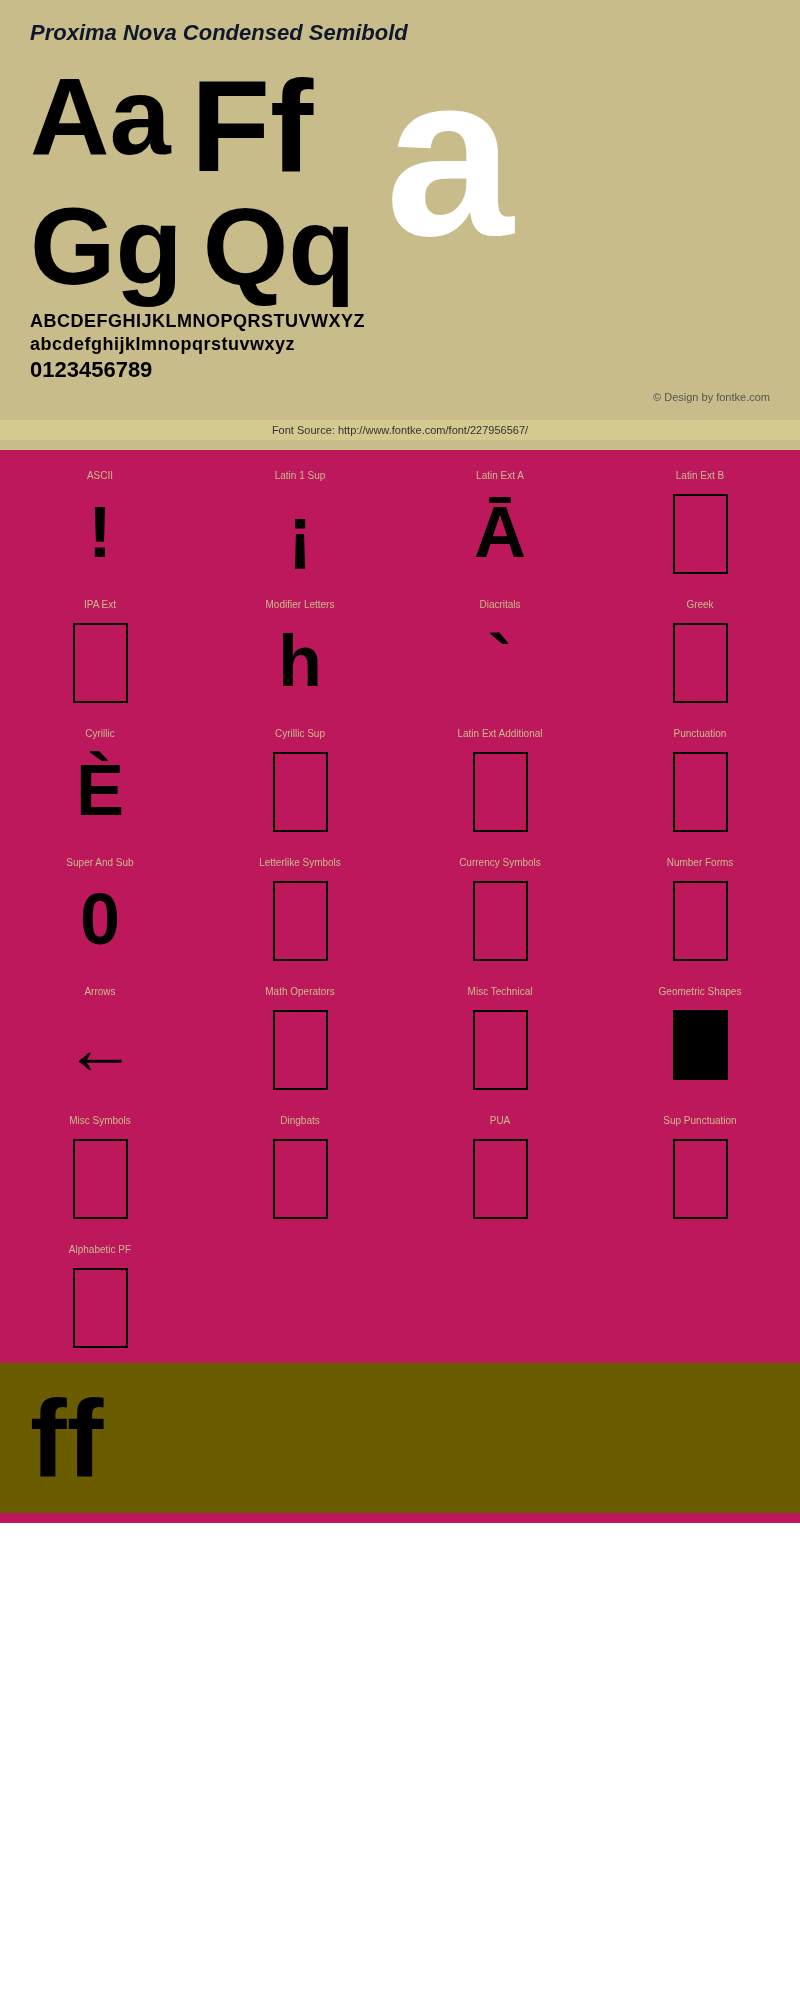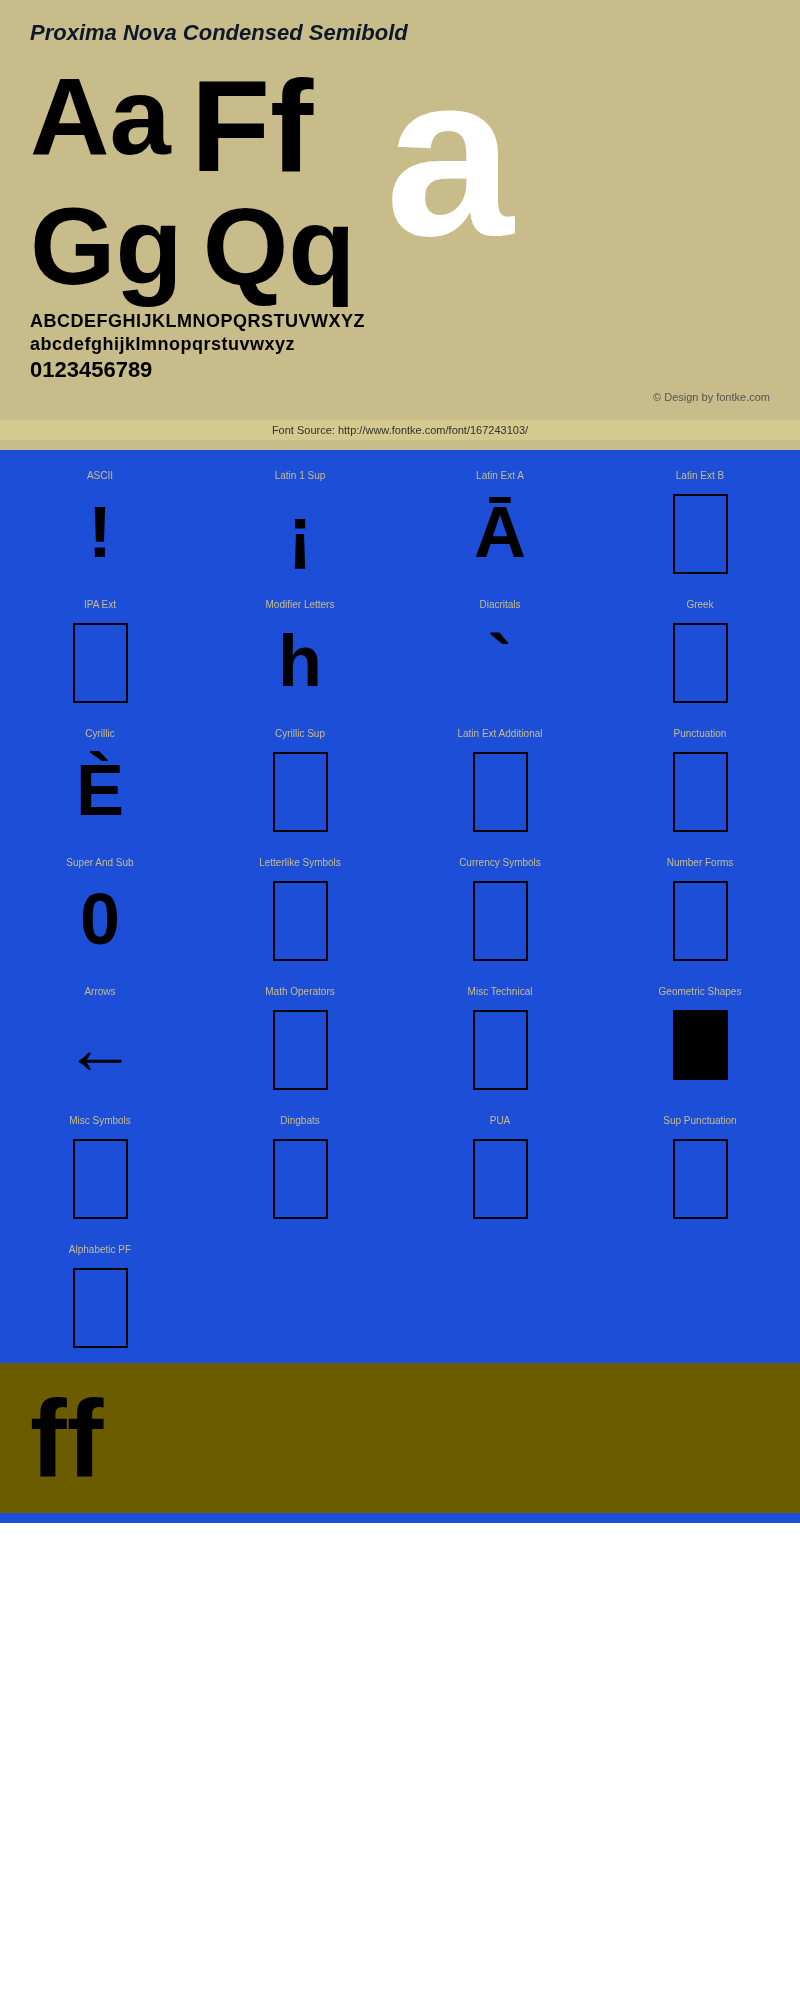--- a/index.html
+++ b/index.html
@@ -92,21 +92,21 @@
       text-align: center;
       font-size: 11px;
       color: #333;
       background: #d4c98e;
       padding: 4px;
       margin: 0 -30px;
     }
 
     
     .dark-section {
-      background: #1d4ed8;
+      background: #be185d;
       padding: 10px 0;
     }
 
     
     .unicode-grid {
       display: grid;
       grid-template-columns: repeat(4, 1fr);
       gap: 0;
     }
 
@@ -189,21 +189,21 @@
         <span class="letter-gg">Gg</span>
         <span class="letter-qq">Qq</span>
       </div>
     </div>
     <div class="big-a-white">a</div>
   </div>
   <div class="alphabet-row">ABCDEFGHIJKLMNOPQRSTUVWXYZ</div>
   <div class="alphabet-row">abcdefghijklmnopqrstuvwxyz</div>
   <div class="numbers-row">0123456789</div>
   <div class="copyright">© Design by fontke.com</div>
-  <div class="font-source">Font Source: http://www.fontke.com/font/167243103/</div>
+  <div class="font-source">Font Source: http://www.fontke.com/font/227956567/</div>
 </div>
 
 <div class="dark-section">
   <div class="unicode-grid" id="unicode-grid">
   <div class="unicode-cell">
         <div class="unicode-label">ASCII</div>
         <div class="unicode-glyph">!</div>
       </div>
       <div class="unicode-cell">
         <div class="unicode-label">Latin 1 Sup</div>

